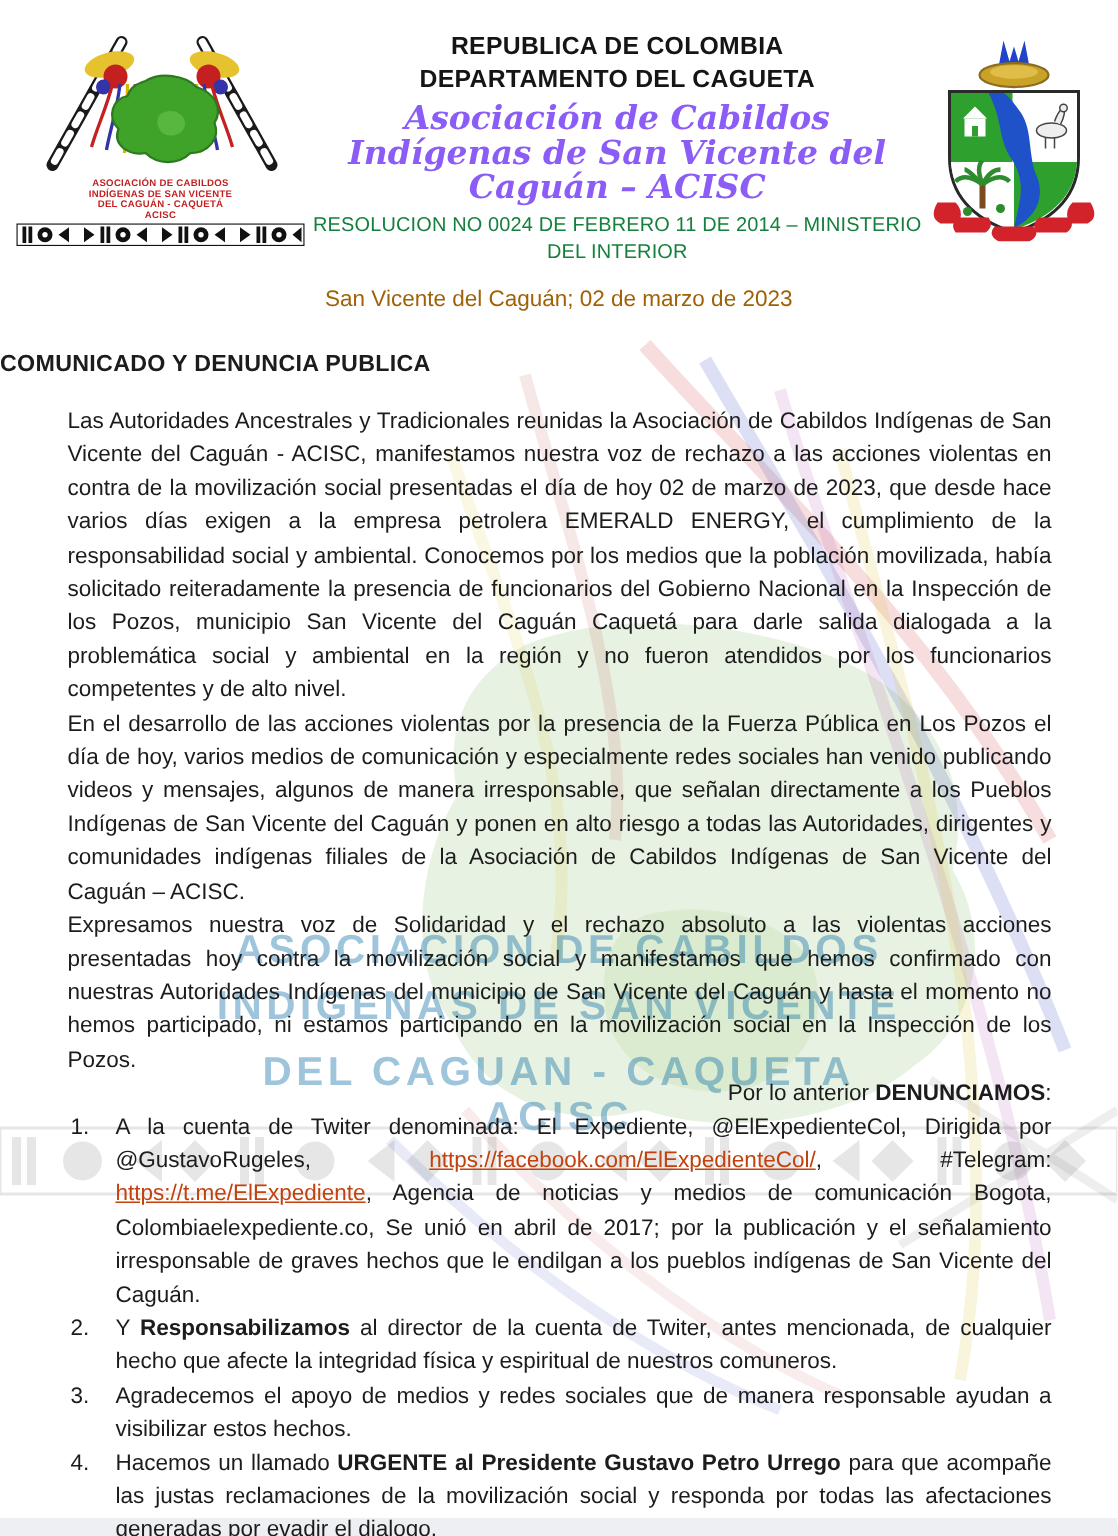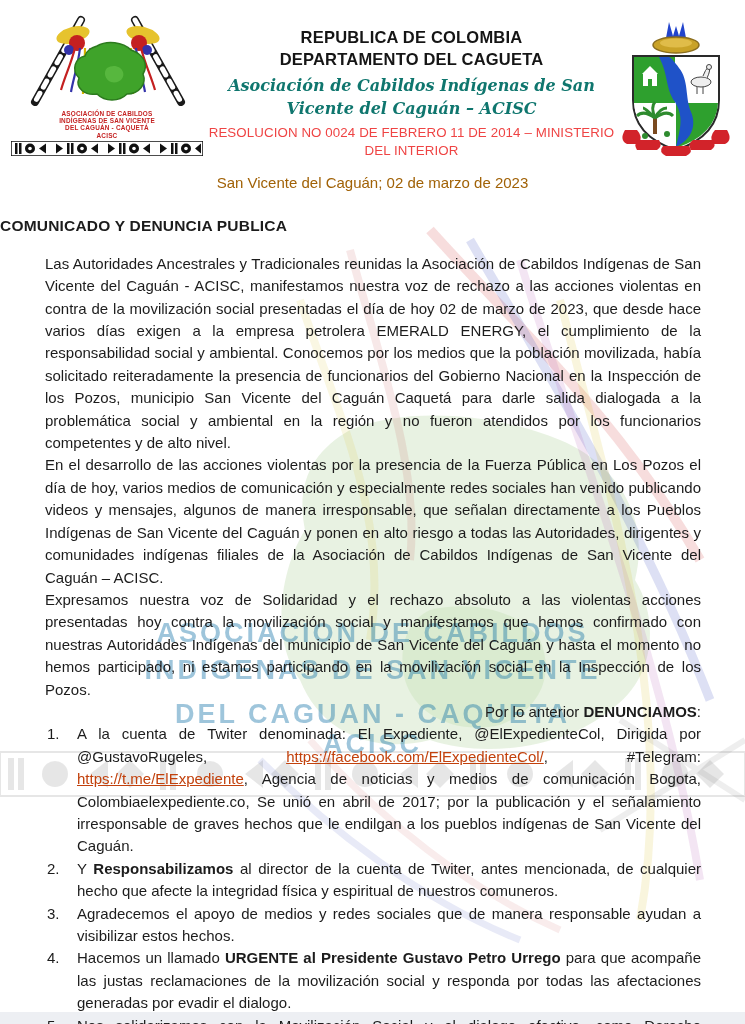--- a/index.html
+++ b/index.html
@@ -6,30 +6,30 @@
   body{
     width:745px;height:1024px;position:relative;overflow:hidden;
     background:#ffffff;
     font-family:"Liberation Sans", sans-serif;
     color:#1c1c1c;
     -webkit-font-smoothing:antialiased;
   }
   .page{position:relative;width:745px;height:1024px;}
   .content{position:relative;z-index:2;}
   
-  .hdr{display:flex;align-items:flex-end;padding:10px 6px 0 8px;}
+  .hdr{display:flex;align-items:center;padding:10px 6px 0 8px;}
   .logo-left{width:198px;flex:0 0 198px;text-align:center;}
   .logo-right{width:122px;flex:0 0 122px;padding-top:2px;}
   .hdr-center{flex:1;text-align:center;padding-top:10px;}
   .hdr-line{font-weight:bold;font-size:16.5px;line-height:22px;letter-spacing:.2px;color:#151515;}
   .hdr-script{
     font-family:"DejaVu Serif", serif;font-style:italic;font-weight:bold;
-    font-size:16px;line-height:23px;color:#0f766e;margin-top:4px;
+    font-size:22px;line-height:23px;color:#8b5cf6;margin-top:4px;
   }
-  .hdr-res{font-size:13.3px;line-height:18px;color:#ef4444;margin-top:4px;letter-spacing:.1px;}
+  .hdr-res{font-size:13.3px;line-height:18px;color:#15803d;margin-top:4px;letter-spacing:.1px;}
   .logo-caption{font-size:6.4px;line-height:7.2px;font-weight:bold;color:#c42222;letter-spacing:.2px;}
   .band{margin-top:2px;}
   
   .dateline{text-align:center;font-size:15px;margin-top:14px;color:#a16207;}
   .doc-title{text-align:left;font-size:15.5px;font-weight:bold;margin-top:26px;letter-spacing:.2px;}
   
   .body{padding:18px 44px 0 45px;font-size:15px;line-height:22.4px;text-align:justify;}
   .para{margin:0;}
   .lead{margin:0;text-align:right;}
   .b{font-weight:bold;}

